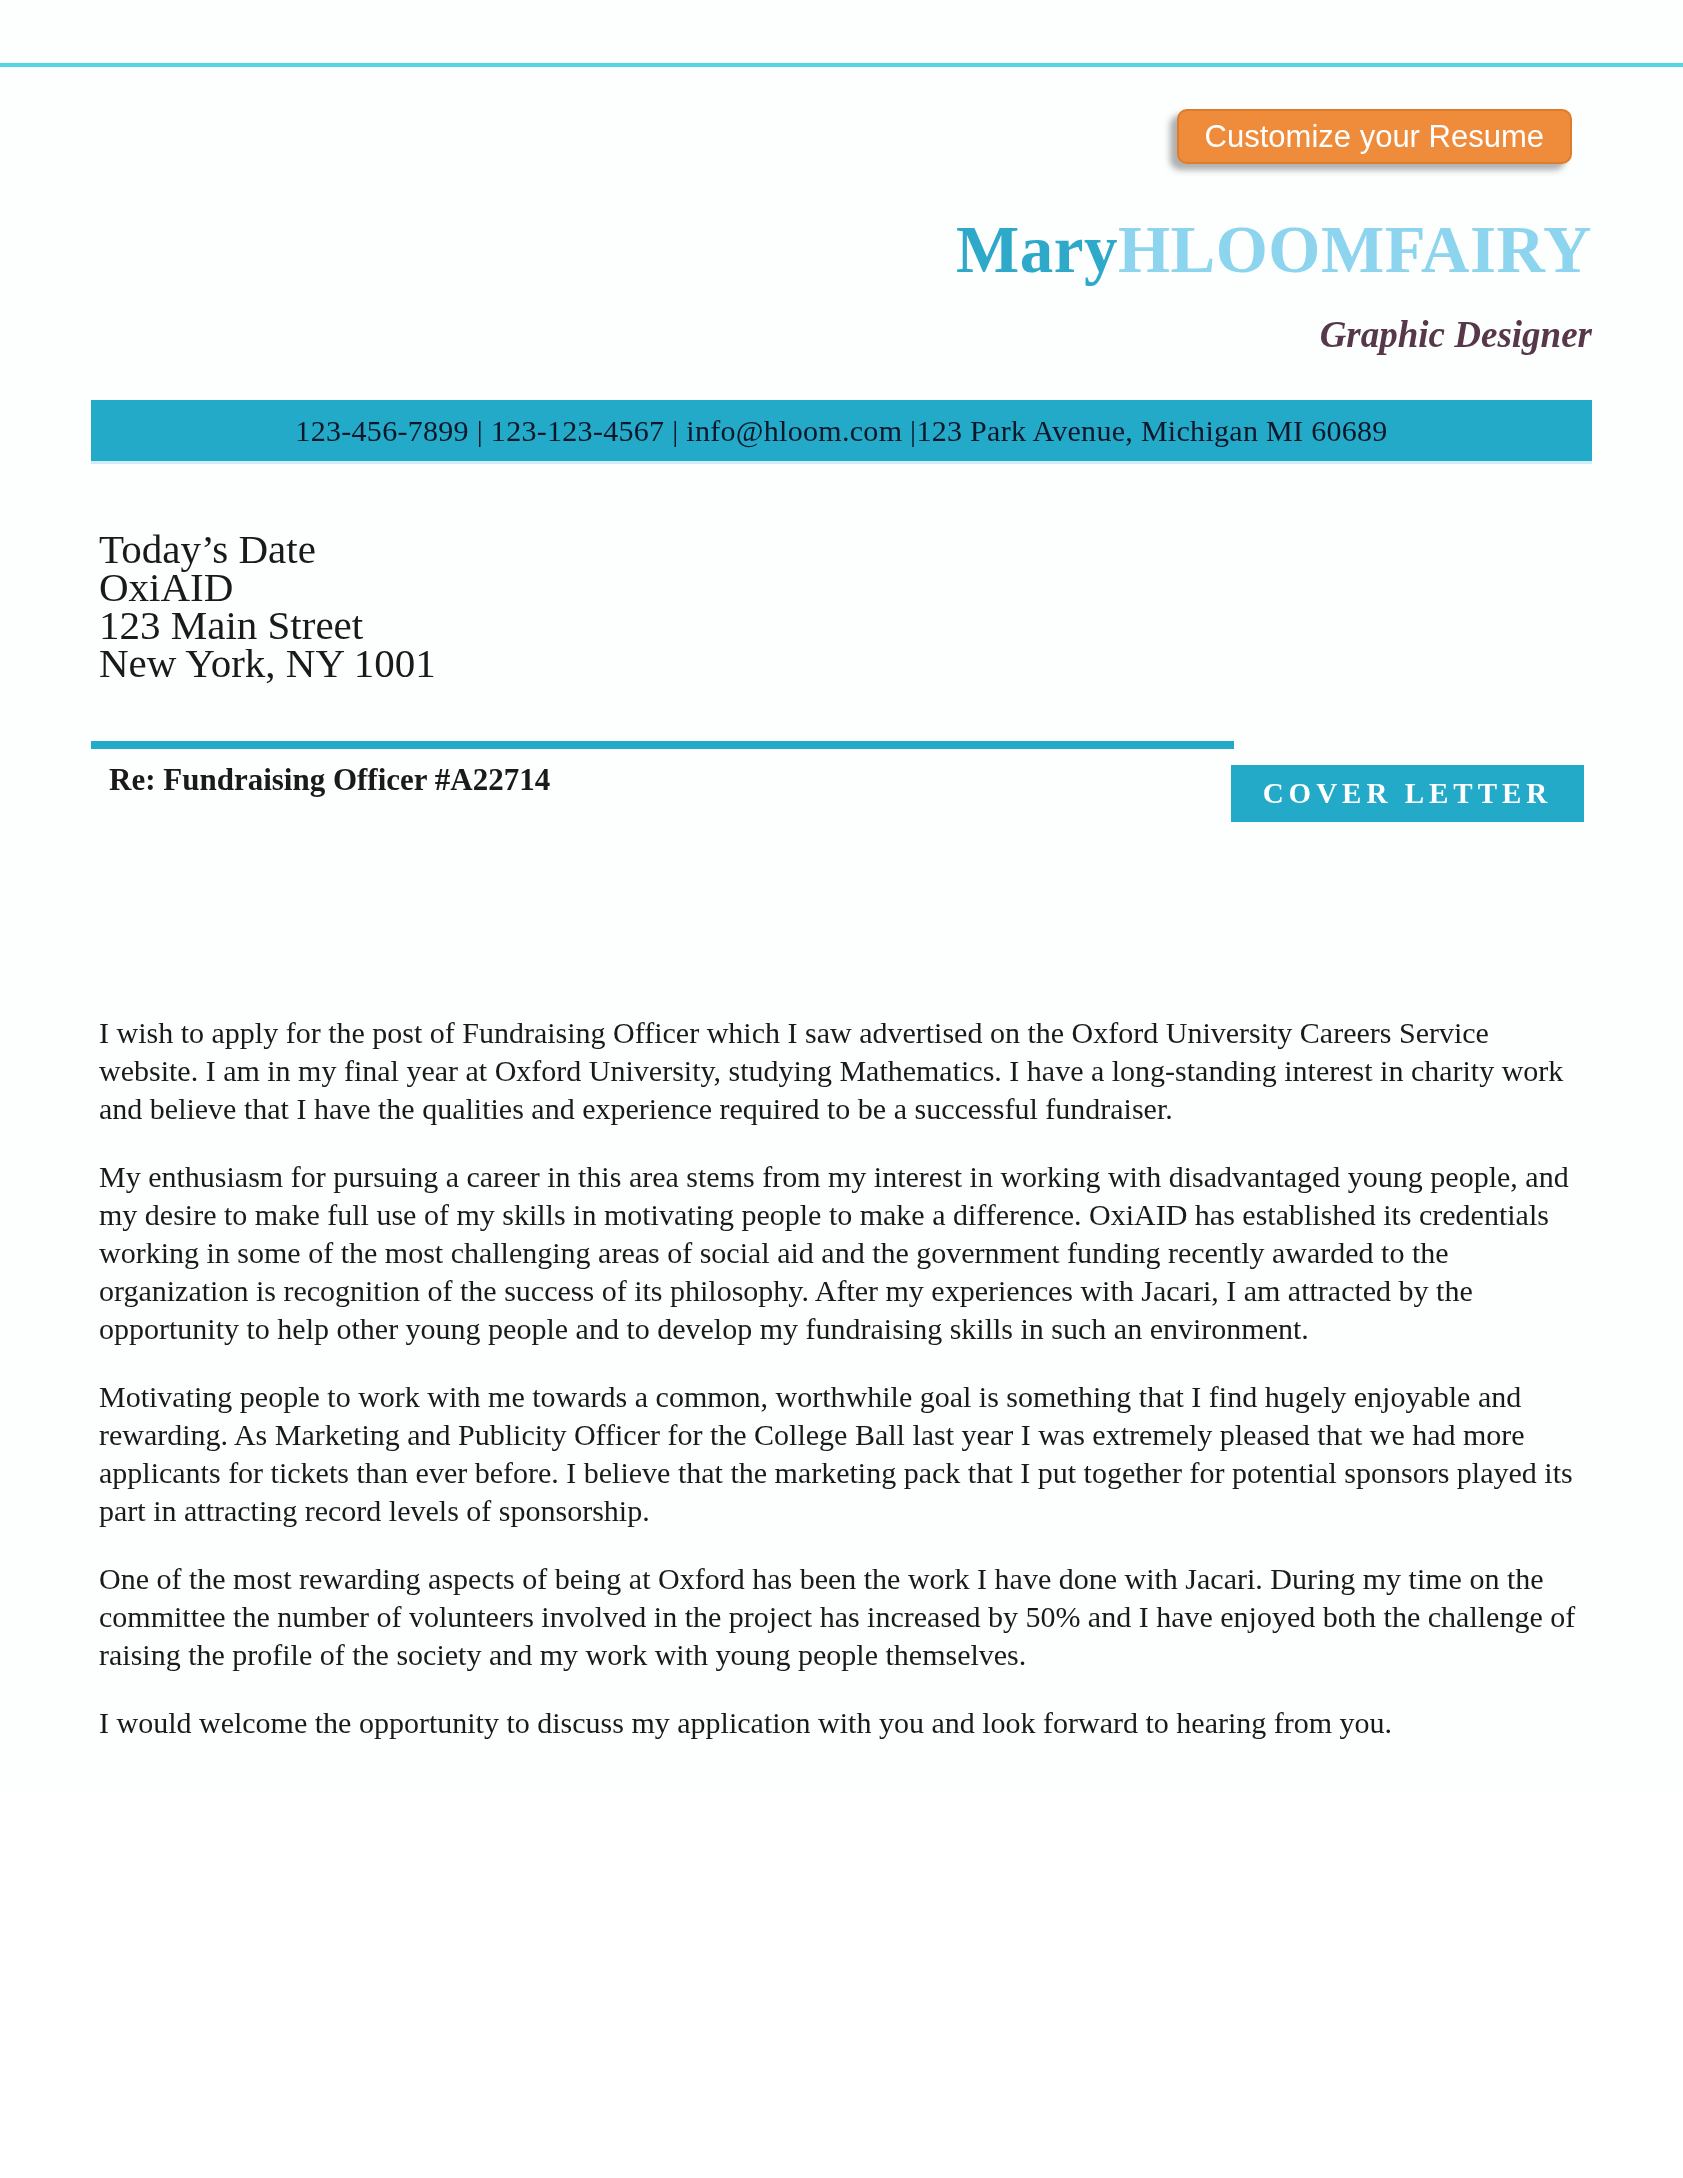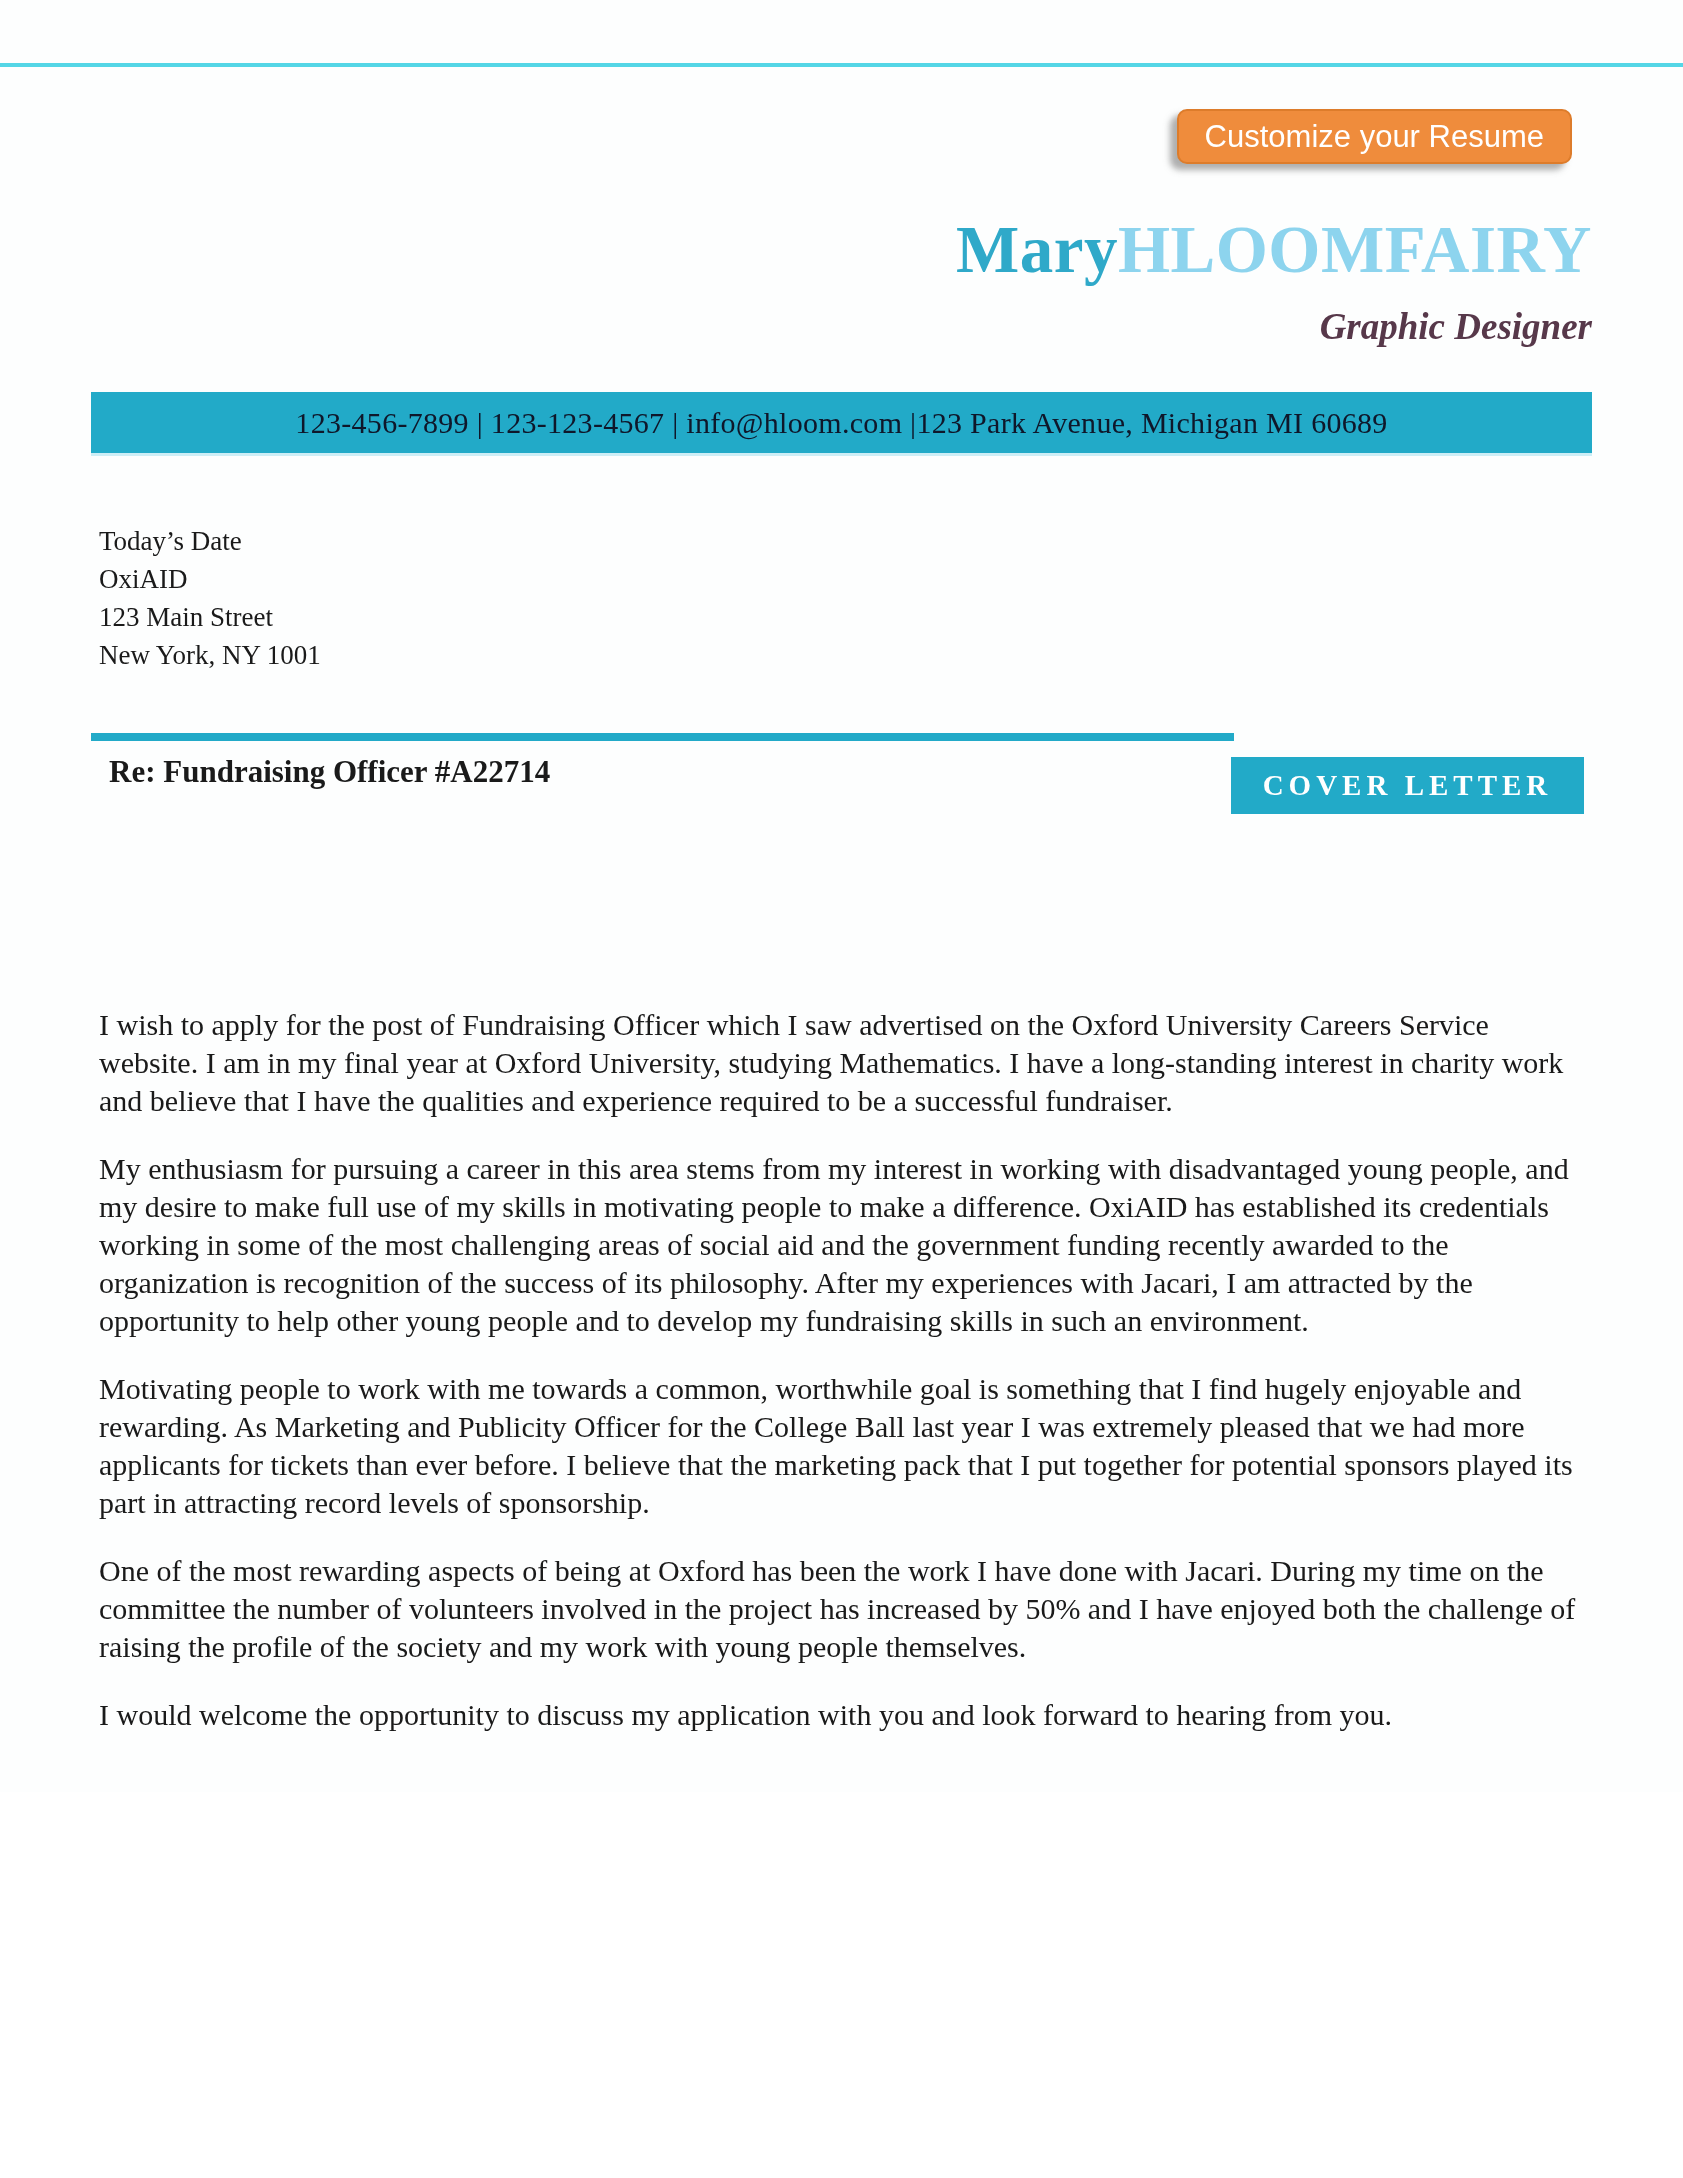--- a/index.html
+++ b/index.html
@@ -43,40 +43,40 @@
   .name {
     margin: 0;
     font-size: 67px;
     font-weight: bold;
     line-height: 1;
     letter-spacing: 0.5px;
   }
   .name .primary { color: var(--title-dark, #2fa9c9); }
   .name .accent  { color: var(--title-light, #8dd4ee); }
   .job-title {
-    margin-top: 22px;
+    margin-top: 30px;
     font-size: 37px;
     font-weight: bold;
     font-style: italic;
     color: var(--subtitle-color, #57384a);
     line-height: 1.2;
   }
   .contact-bar {
     margin: 43px 91px 0 91px;
     height: 61px;
     background: var(--teal, #22aac8);
     box-shadow: 0 3px 0 #cdeef6;
     color: #0f172a;
     font-size: 30px;
     display: flex; align-items: center; justify-content: center;
     letter-spacing: 0.3px;
   }
   .recipient {
     margin: 69px 0 0 99px;
-    font-size: 27px;
+    font-size: 41px;
     line-height: 38px;
   }
   .subject-row {
     position: relative;
     margin: 59px 91px 0 91px;
     height: 57px;
   }
   .subject-rule {
     position: absolute;
     top: 0; left: 0; right: 358px;

